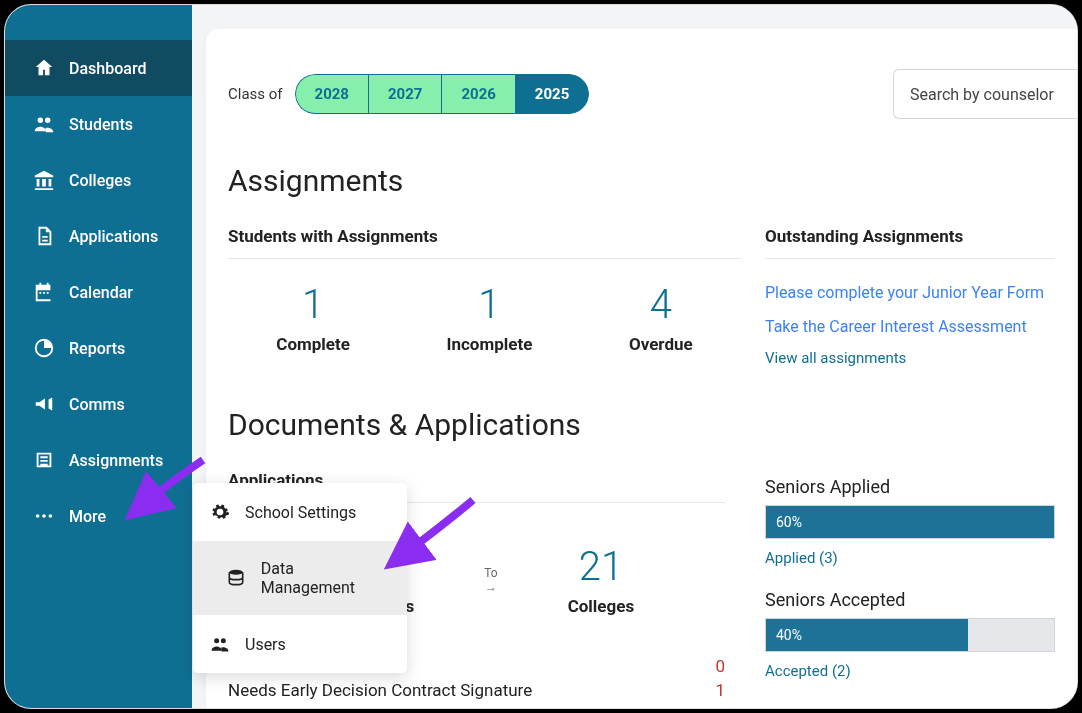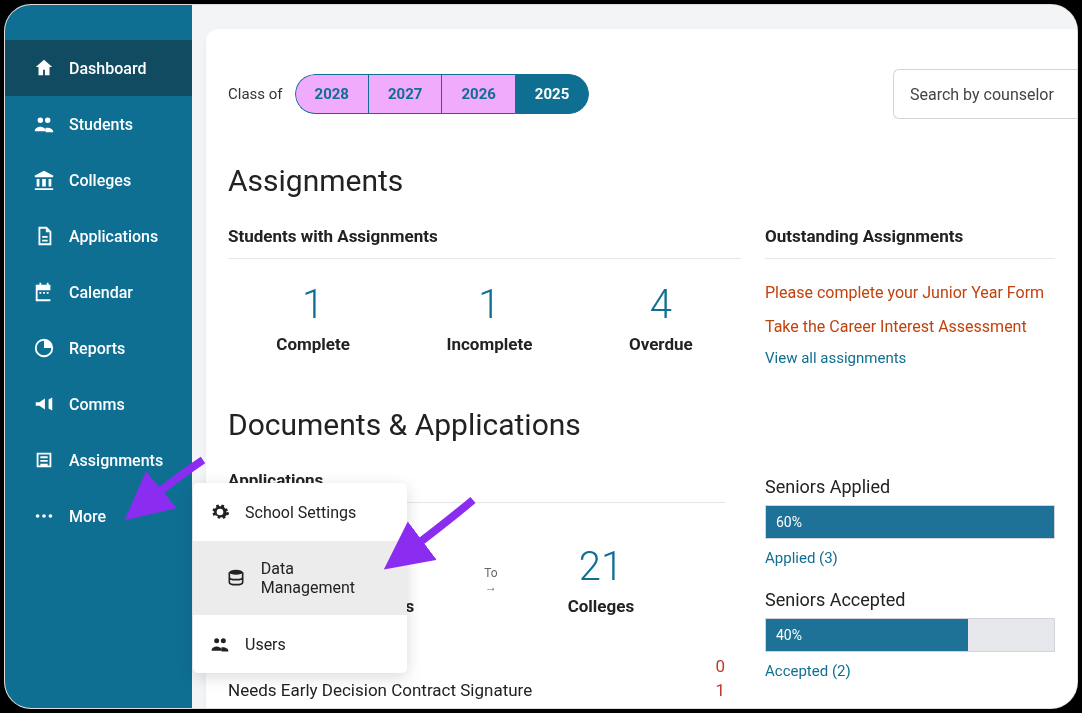--- a/index.html
+++ b/index.html
@@ -9,35 +9,35 @@
 .sidebar .nav-item { display: flex; align-items: center; gap: 14px; height: 56px; padding-left: 28px; font-size: 16px; font-weight: 500; cursor: pointer; }
 .sidebar .nav-item.active { background: #114b61; }
 .sidebar .icon { width: 22px; height: 22px; display: flex; align-items: center; justify-content: center; }
 .sidebar .icon svg { fill: #fff; }
 .content { position: absolute; left: 187px; right: 0; top: 0; bottom: 0; background: #f3f4f6; overflow: hidden; }
 .card { position: absolute; left: 14px; top: 24px; right: 0; bottom: 0; background: #fff; border-radius: 12px 0 0 0; padding: 40px 0 0 0; box-shadow: 0 2px 6px rgba(0,0,0,.04); }
 .topbar { display: flex; justify-content: space-between; align-items: center; padding: 0 0 0 22px; margin-bottom: 44px; }
 .classof { display: flex; align-items: center; gap: 12px; font-size: 15px; }
 .classof .label { color: #333; }
 .pillgroup { display: flex; border-radius: 999px; overflow: hidden; }
-.pill { padding: 10px 19px; font-size: 15px; font-weight: 700; border-top: 1px solid #0f6f93; border-bottom: 1px solid #0f6f93; border-left: 1px solid #0f6f93; color: #0f6f93; background: #f0abfc; cursor: pointer; }
+.pill { padding: 10px 19px; font-size: 15px; font-weight: 700; border-top: 1px solid #0f6f93; border-bottom: 1px solid #0f6f93; border-left: 1px solid #0f6f93; color: #0f6f93; background: #86efac; cursor: pointer; }
 .pill:first-child { border-radius: 999px 0 0 999px; }
 .pill:last-child { border-right: 1px solid #0f6f93; border-radius: 0 999px 999px 0; }
 .pill.sel { background: #0f6f93; color: #fff; }
 .searchbox { width: 184px; height: 50px; border: 1px solid #d1d5db; border-right: none; display: flex; align-items: center; padding-left: 16px; color: #444; font-size: 16px; border-radius: 6px 0 0 6px; }
 .section-title { font-size: 30px; font-weight: 400; color: #222; padding-left: 22px; margin-bottom: 28px; }
 .row1 { display: flex; padding: 0 22px; gap: 24px; margin-bottom: 40px; }
 .col-left { flex: 1; }
 .col-right { width: 290px; }
 .subhead { font-size: 17px; font-weight: 700; color: #222; padding-bottom: 12px; border-bottom: 1px solid #e5e7eb; margin-bottom: 22px; }
 .stats { display: flex; justify-content: space-around; }
 .stat { text-align: center; }
 .stat .num { font-size: 40px; font-weight: 300; color: #0f6f93; }
 .stat .lbl { font-size: 17px; color: #222; margin-top: 6px; font-weight: bold; }
-.out-text { font-size: 16px; color: #c2410c; line-height: 1.5; margin-bottom: 10px; }
+.out-text { font-size: 16px; color: #3b82f6; line-height: 1.5; margin-bottom: 10px; }
 .link { color: #0f6f93; font-size: 15px; cursor: pointer; }
 .row2 { display: flex; padding: 0 22px; gap: 40px; }
 .appstats { display: flex; align-items: center; justify-content: center; gap: 70px; margin-top: 40px; }
 .to-arrow { text-align: center; color: #666; font-size: 12px; }
 .needs { margin-top: 40px; }
 .needs .line { display: flex; justify-content: space-between; font-size: 17px; color: #222; margin-bottom: 4px; }
 .needs .line .n { color: #c0392b; }
 .colright2 { width: 290px; }
 .barhead { font-size: 18px; font-weight: 400; color: #222; margin-bottom: 8px; margin-top: 6px; }
 .bar { width: 100%; height: 34px; background: #e5e7eb; border: 1px solid #d1d5db; position: relative; margin-bottom: 10px; }

